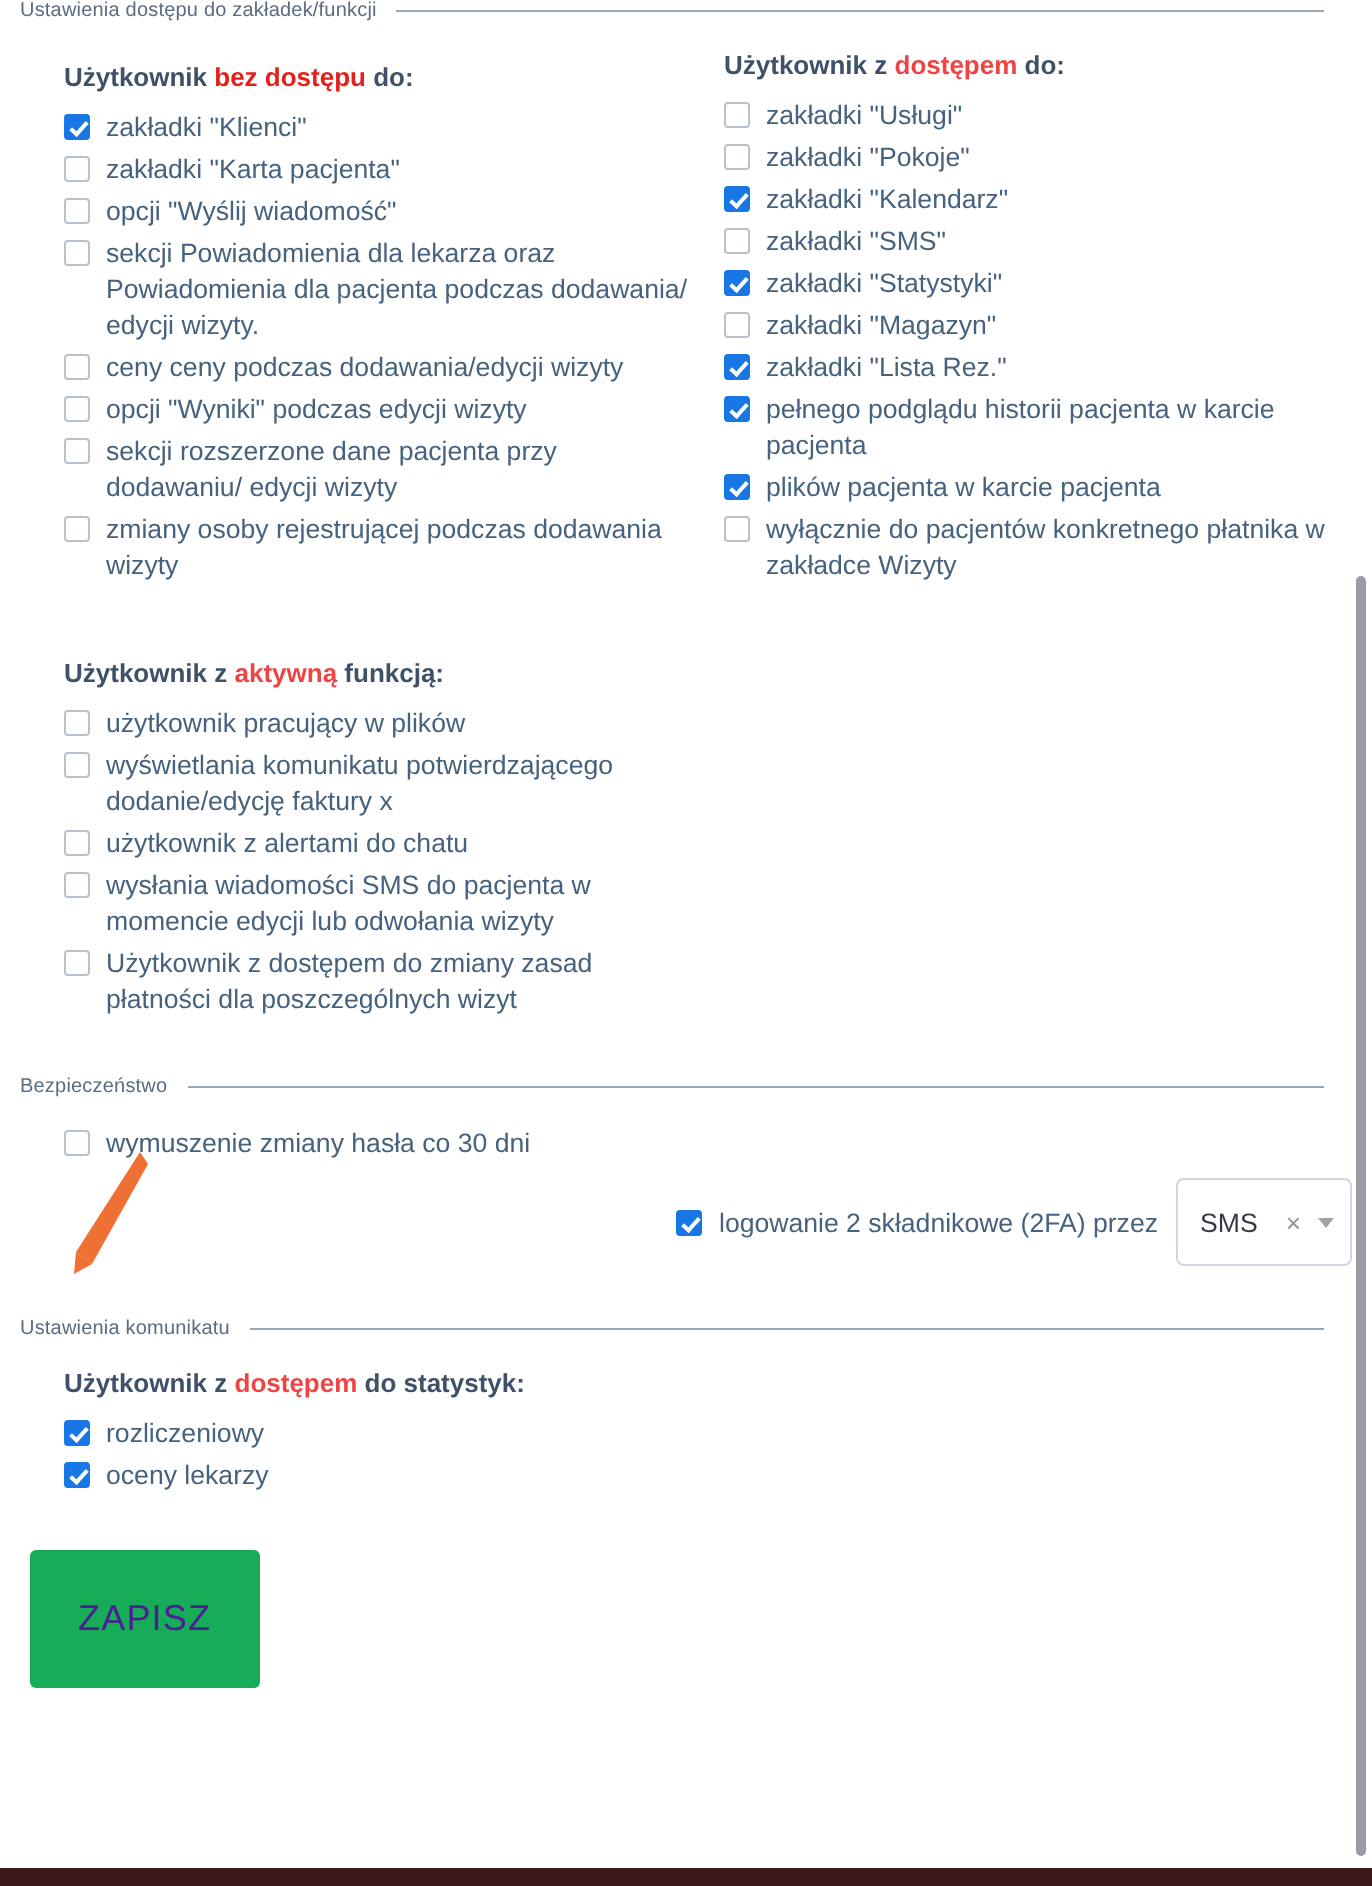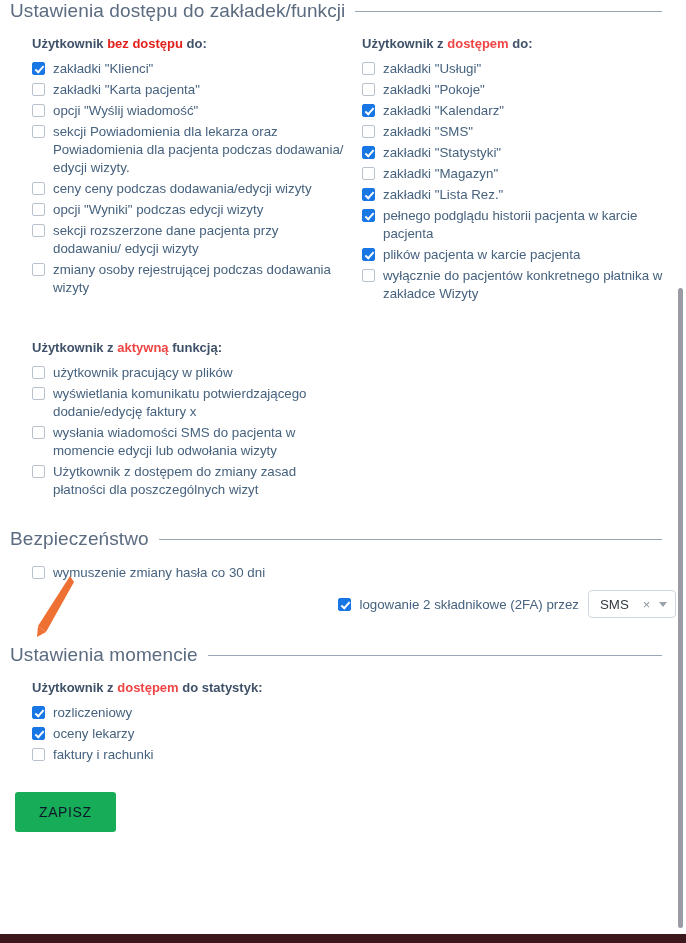--- a/index.html
+++ b/index.html
@@ -19,34 +19,34 @@
 
   
   .section { padding: 0 10px 0 10px; }
   .section-head {
     display: flex;
     align-items: center;
     gap: 10px;
     padding-right: 14px;
   }
   .section-title {
-    font-size: 19px;
+    font-size: 10px;
     color: #5b6b80;
     white-space: nowrap;
     letter-spacing: .1px;
   }
   .section-rule {
     flex: 1 1 auto;
     height: 1px;
     background: #9aa7b6;
   }
   .section-body { padding: 14px 0 0 22px; }
 
   
-  .cols { display: flex; align-items: flex-start; }
+  .cols { display: flex; align-items: flex-end; }
   .col-left  { width: 330px; flex: 0 0 330px; }
   .col-right { width: 326px; flex: 0 0 326px; }
 
   .group-label {
     font-size: 13px;
     font-weight: bold;
     color: #3f5168;
     margin-bottom: 9px;
   }
   .hl-red   { color: #e2211c; }
@@ -88,21 +88,21 @@
   }
   .cb-text.wide { max-width: 560px; }
 
   
   .row-2fa { display: flex; align-items: center; margin-top: 8px; justify-content: flex-end; }
   .row-2fa .cb { margin-top: 0; }
   .row-2fa .cb-text { margin-right: 9px; }
   .select {
     display: inline-flex;
     align-items: center;
-    height: 28px;
+    height: 44px;
     min-width: 88px;
     padding: 0 7px 0 11px;
     border: 1px solid #cfd6dd;
     border-radius: 4px;
     background: #ffffff;
   }
   .select-value {
     font-size: 13.3px;
     color: #333a42;
     margin-right: 14px;
@@ -120,25 +120,25 @@
     border-top: 5px solid #9aa2aa;
   }
 
   
   .save-wrap { padding: 0 0 0 15px; }
   .save-btn {
     display: inline-block;
     border: none;
     border-radius: 3px;
     background: #16ac58;
-    color: #0f172a;
+    color: #4c1d95;
     font-family: "Liberation Sans", sans-serif;
-    font-size: 14px;
+    font-size: 18px;
     letter-spacing: .6px;
-    padding: 12px 24px;
+    padding: 24px 24px;
     cursor: pointer;
   }
 
   
   .bottom-bar {
     position: absolute;
     left: 0; bottom: 0;
     width: 686px; height: 9px;
     background: #3c181c;
   }
@@ -280,20 +280,24 @@
         <span>Użytkownik z </span><span class="hl-green">aktywną</span><span> funkcją:</span>
       </div>
       <div>
         <div class="cb-row">
             <span class="cb"></span>
             <span class="cb-text">użytkownik pracujący w plików</span>
           </div>
         <div class="cb-row">
             <span class="cb"></span>
             <span class="cb-text">wyświetlania komunikatu potwierdzającego dodanie/edycję faktury x</span>
+          </div>
+        <div class="cb-row">
+            <span class="cb"></span>
+            <span class="cb-text">użytkownik z alertami do chatu</span>
           </div>
         <div class="cb-row">
             <span class="cb"></span>
             <span class="cb-text">wysłania wiadomości SMS do pacjenta w momencie edycji lub odwołania wizyty</span>
           </div>
         <div class="cb-row">
             <span class="cb"></span>
             <span class="cb-text">Użytkownik z dostępem do zmiany zasad płatności dla poszczególnych wizyt</span>
           </div>
       </div>
@@ -322,39 +326,35 @@
           <span class="select-caret"></span>
         </span>
       </div>
     </div>
   </div>
 
   <div class="sec-gap-2"></div>
 
   <div class="section">
     <div class="section-head">
-      <span class="section-title">Ustawienia momencie</span>
+      <span class="section-title">Ustawienia komunikatu</span>
       <span class="section-rule"></span>
     </div>
     <div class="section-body">
       <div class="group-label">
         <span>Użytkownik z </span><span class="hl-green">dostępem</span><span> do statystyk:</span>
       </div>
       <div>
         <div class="cb-row">
             <span class="cb checked"></span>
             <span class="cb-text">rozliczeniowy</span>
           </div>
         <div class="cb-row">
             <span class="cb checked"></span>
             <span class="cb-text">oceny lekarzy</span>
-          </div>
-        <div class="cb-row">
-            <span class="cb"></span>
-            <span class="cb-text">faktury i rachunki</span>
           </div>
       </div>
     </div>
   </div>
 
   <div style="height:25px"></div>
 
   <div class="save-wrap">
     <button class="save-btn">ZAPISZ</button>
   </div>

